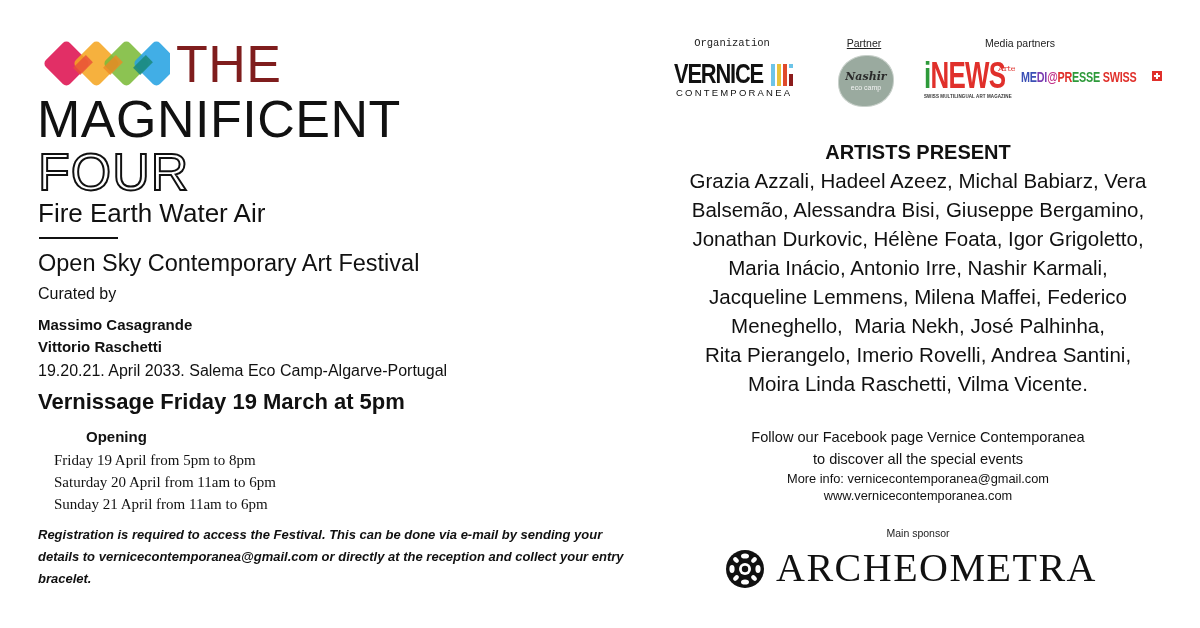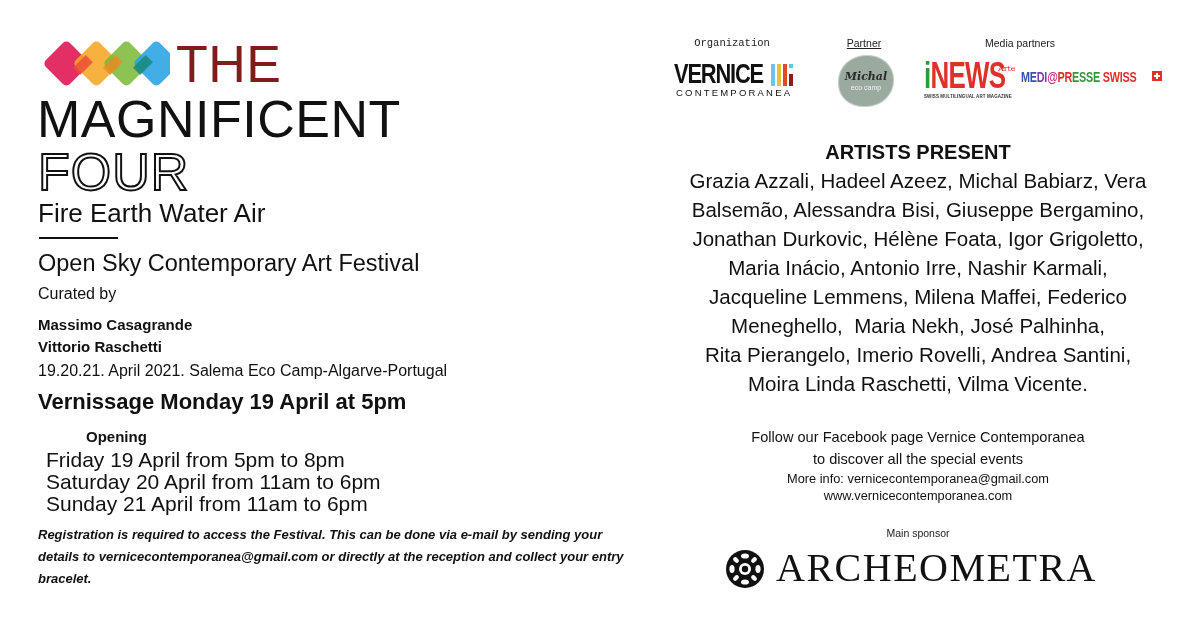--- a/index.html
+++ b/index.html
@@ -12,21 +12,21 @@
   .title-mag { position: absolute; left: -1px; top: 53px; font-size: 52px; line-height: 56px; color: #111; letter-spacing: 0.5px; }
   .title-four { position: absolute; left: 0; top: 106px; font-size: 52px; line-height: 56px; color: #fff; -webkit-text-stroke: 2px #111; letter-spacing: 1px; }
   .subtitle { position: absolute; left: 0; top: 160px; font-size: 26px; line-height: 30px; color: #111; }
   .rule { position: absolute; left: 1px; top: 199px; width: 79px; height: 2px; background: #111; }
   .festival { position: absolute; left: 0; top: 211px; font-size: 23.5px; line-height: 28px; color: #111; }
   .curated-label { position: absolute; left: 0; top: 246px; font-size: 16px; line-height: 20px; }
   .curator { position: absolute; left: 0; font-size: 15px; line-height: 20px; font-weight: bold; margin-top: 8px; }
   .dates { position: absolute; left: 0; top: 323px; font-size: 16px; line-height: 20px; }
   .vernissage { position: absolute; left: 0; top: 350px; font-size: 22px; line-height: 28px; font-weight: bold; }
   .opening-label { position: absolute; left: 0; top: 389px; font-size: 15px; line-height: 20px; font-weight: bold; margin-left: 48px; }
-  .opening-line { position: absolute; left: 8px; font-size: 21px; line-height: 20px; }
+  .opening-line { position: absolute; left: 16px; font-size: 15px; line-height: 20px; font-family: Liberation Serif, serif; }
   .registration { position: absolute; left: 0; top: 486px; width: 600px; font-size: 13px; line-height: 22px; font-weight: bold; font-style: italic; }
 
   
   .sponsor-label { position: absolute; font-size: 10.5px; line-height: 13px; color: #222; text-align: center; }
   .vernice-logo { position: absolute; left: 674px; top: 60px; width: 126px; height: 40px; }
   .vernice-word { position: absolute; left: 0; top: 0; font-family: "Liberation Sans", sans-serif; font-weight: 900; font-size: 28px; line-height: 28px; letter-spacing: -1.5px; color: #111; transform: scaleX(0.78); transform-origin: left top; }
   .vernice-bars { position: absolute; left: 97px; top: 4px; height: 22px; width: 26px; }
   .vernice-bars span { position: absolute; top: 0; width: 4px; height: 22px; }
   .vernice-sub { position: absolute; left: 2px; top: 27px; font-size: 9.5px; letter-spacing: 2.2px; color: #111; }
 
@@ -71,22 +71,22 @@
   </svg>
   <div class="title-the">THE</div>
   <div class="title-mag">MAGNIFICENT</div>
   <div class="title-four">FOUR</div>
   <div class="subtitle">Fire Earth Water Air</div>
   <div class="rule"></div>
   <div class="festival">Open Sky Contemporary Art Festival</div>
   <div class="curated-label">Curated by</div>
   <div class="curator" style="top:269px">Massimo Casagrande</div>
   <div class="curator" style="top:291px">Vittorio Raschetti</div>
-  <div class="dates">19.20.21. April 2021. Salema Eco Camp-Algarve-Portugal</div>
-  <div class="vernissage">Vernissage Monday 19 April at 5pm</div>
+  <div class="dates">19.20.21. April 2033. Salema Eco Camp-Algarve-Portugal</div>
+  <div class="vernissage">Vernissage Friday 19 March at 5pm</div>
   <div class="opening-label">Opening</div>
   <div class="opening-line" style="top:412px">Friday 19 April from 5pm to 8pm</div>
   <div class="opening-line" style="top:434px">Saturday 20 April from 11am to 6pm</div>
   <div class="opening-line" style="top:456px">Sunday 21 April from 11am to 6pm</div>
   <div class="registration">Registration is required to access the Festival. This can be done via e-mail by sending your details to vernicecontemporanea@gmail.com or directly at the reception and collect your entry bracelet.</div>
 </div>
 
 <div class="sponsor-label" style="left:692px; top:37px; width:80px;font-family:Liberation Mono, monospace;">Organization</div>
 <div class="sponsor-label" style="left:834px; top:37px; width:60px;text-decoration:underline;">Partner</div>
 <div class="sponsor-label" style="left:970px; top:37px; width:100px;">Media partners</div>
@@ -97,21 +97,21 @@
     <span style="left:0; background:#6cc4e8;"></span>
     <span style="left:6px; background:#e8c23a;"></span>
     <span style="left:12px; background:#e04a2a;"></span>
     <span style="left:18px; top:10px; height:12px; background:#8c1c1c;"></span>
     <span style="left:18px; top:0; height:4px; background:#6cc4e8;"></span>
   </div>
   <div class="vernice-sub">CONTEMPORANEA</div>
 </div>
 
 <div class="salema">
-  <div class="salema-t1">Michal</div>
+  <div class="salema-t1">Nashir</div>
   <div class="salema-t2">eco camp</div>
 </div>
 
 <div class="inews">
   <div class="inews-word"><span class="inews-i">i</span><span>NEWS</span></div>
   <div class="inews-arte">Arte</div>
   <div class="inews-sub">SWISS MULTILINGUAL ART MAGAZINE</div>
 </div>
 
 <div class="mediapresse">

